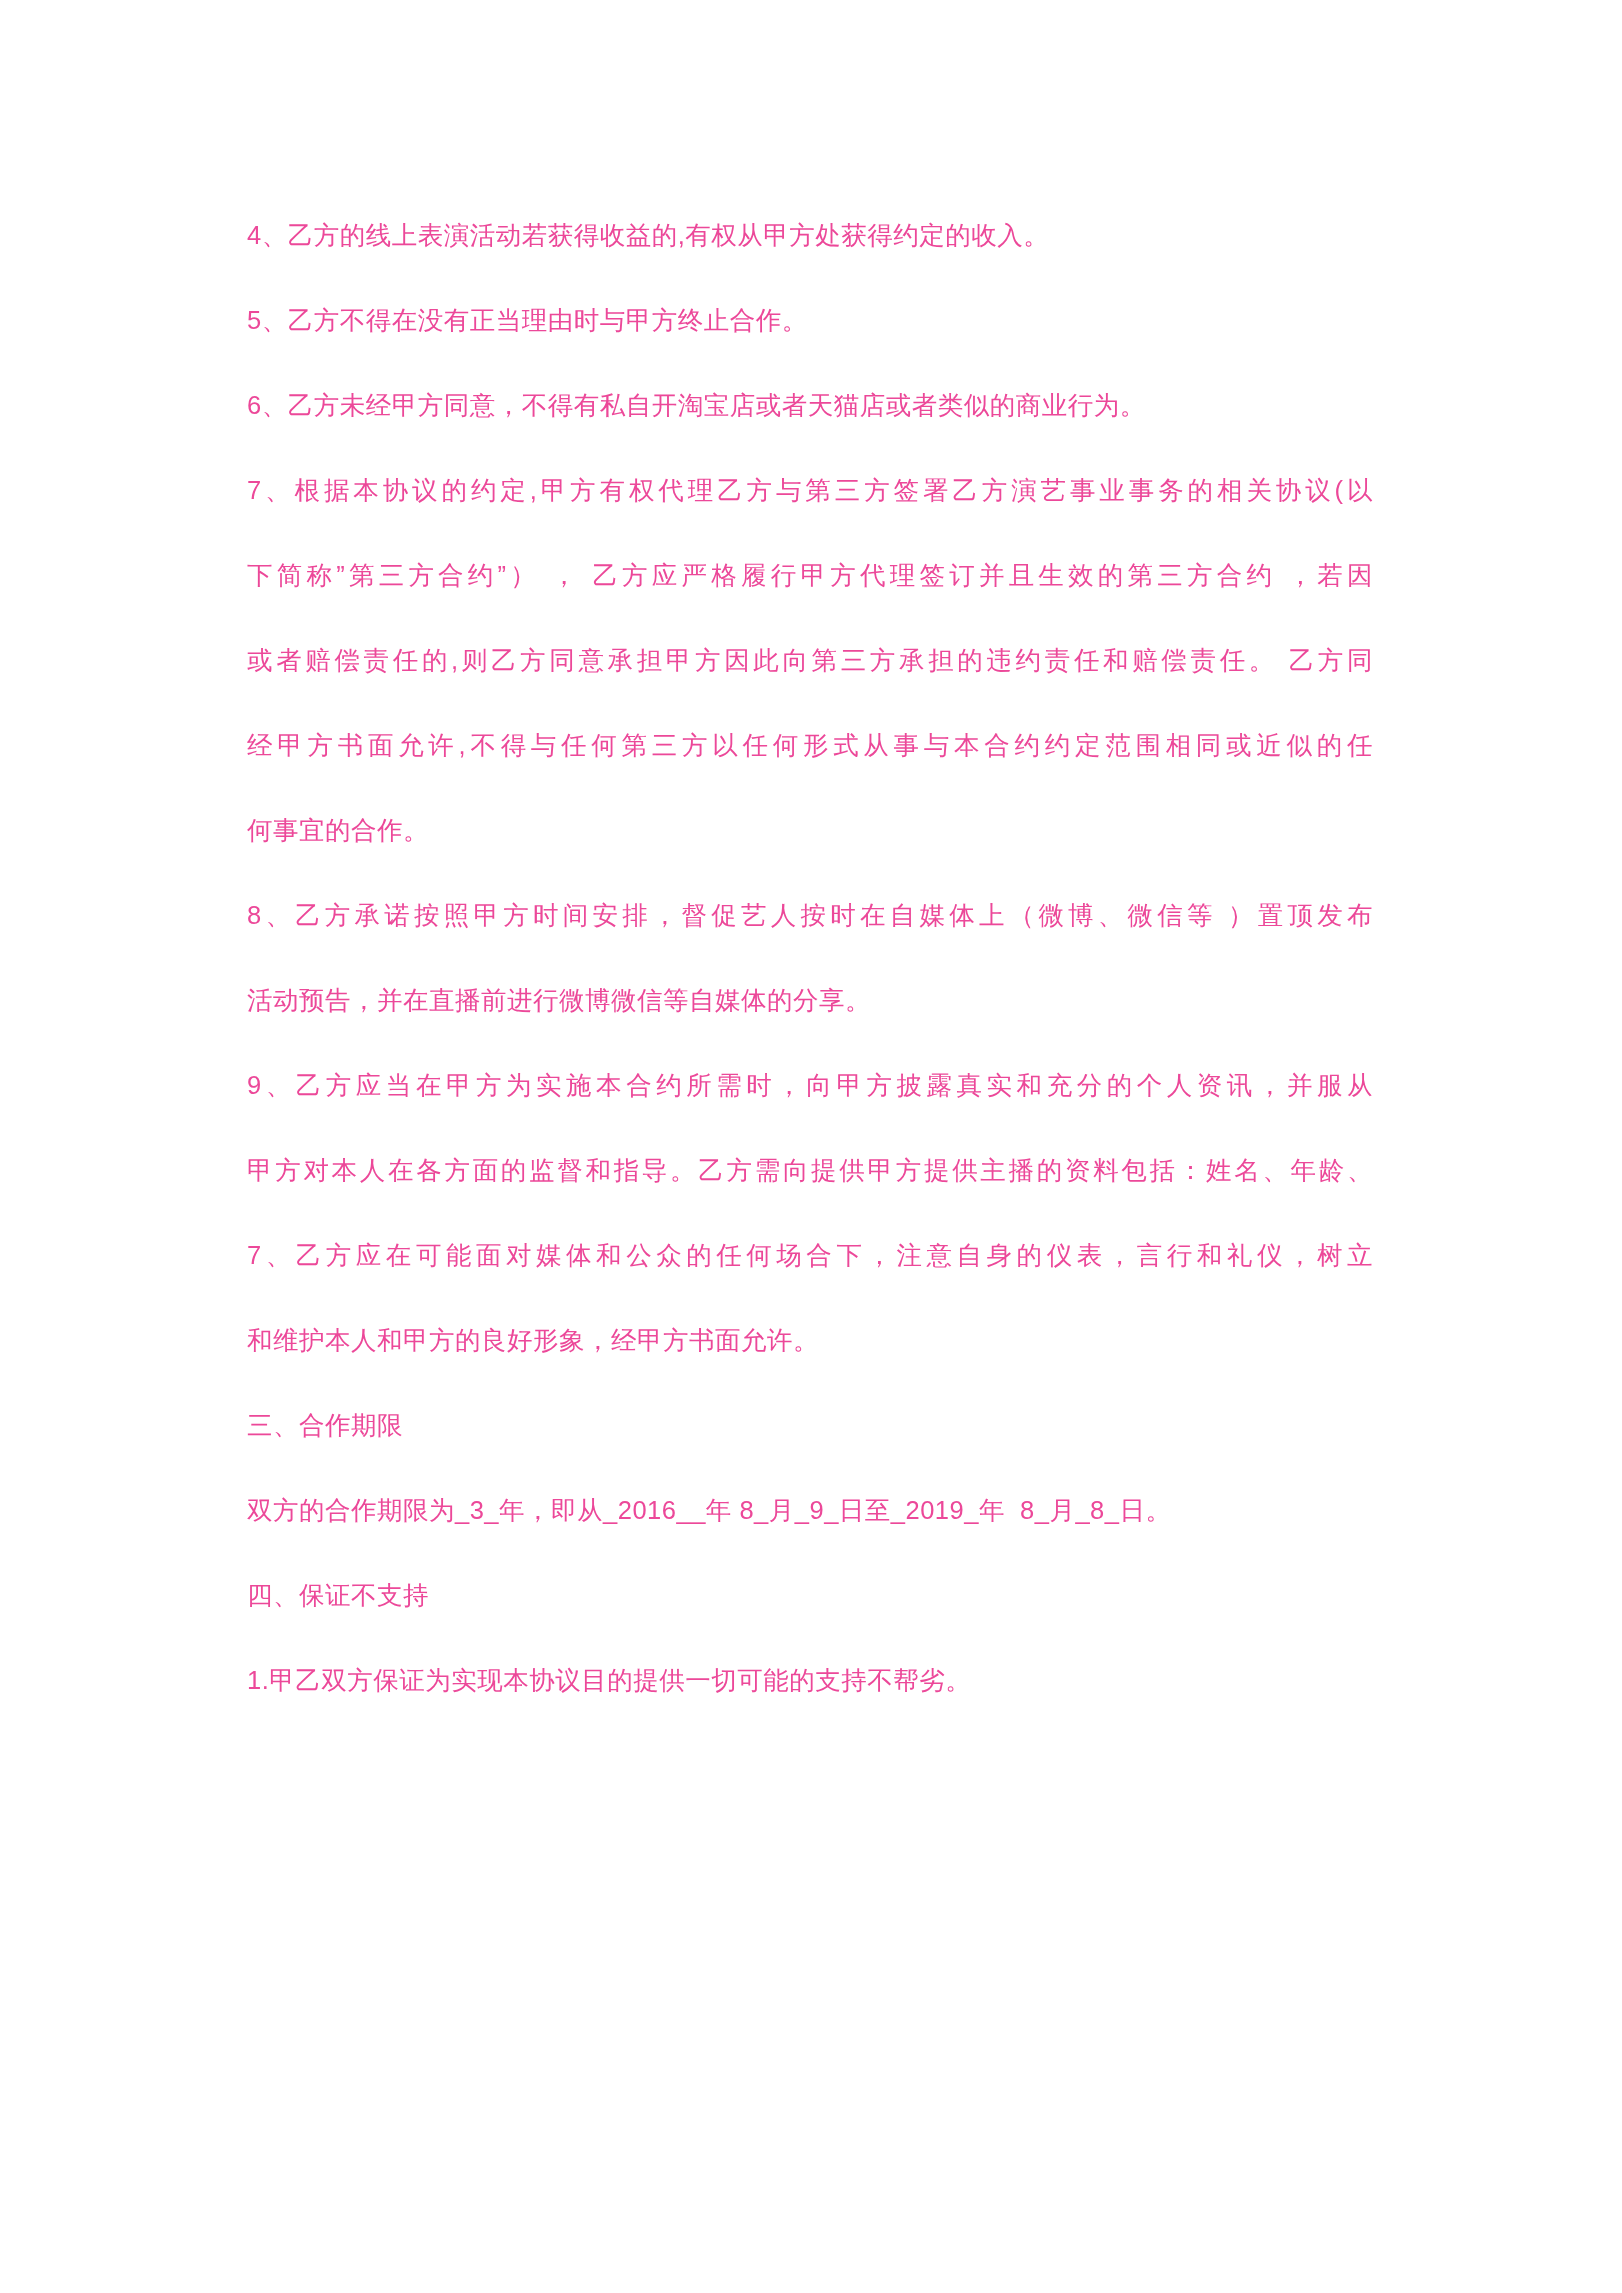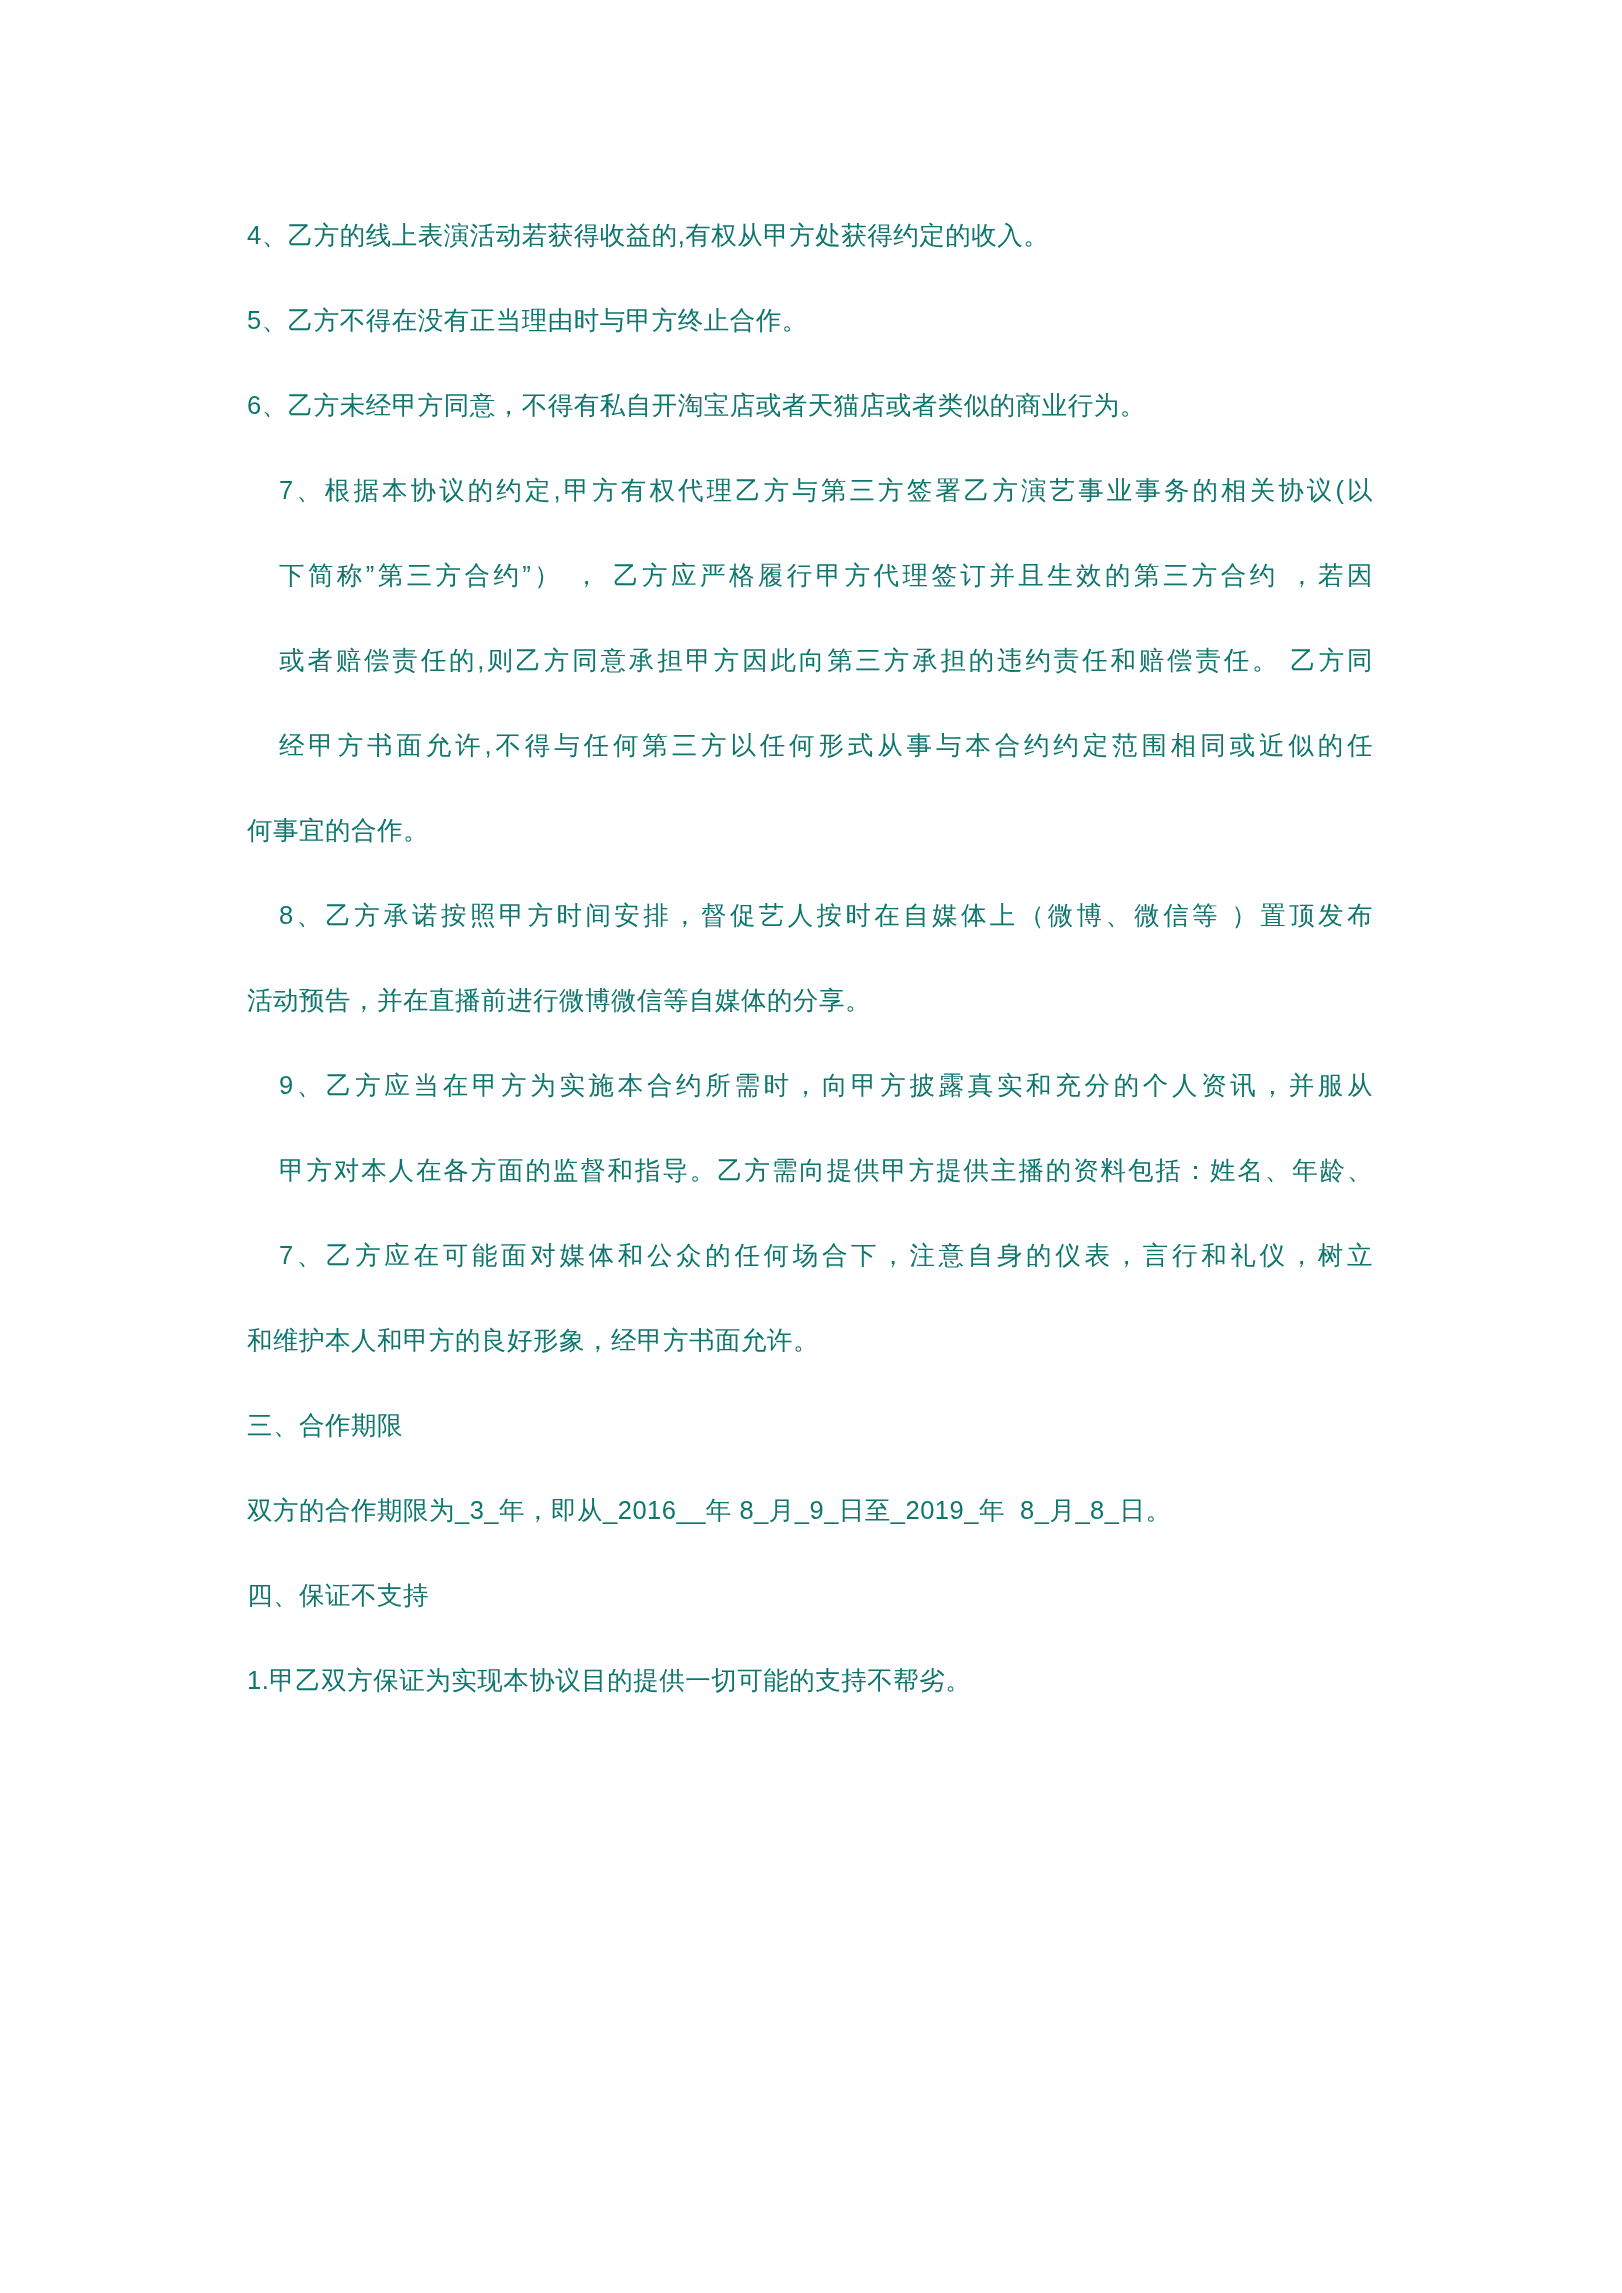--- a/index.html
+++ b/index.html
@@ -8,36 +8,35 @@
     background: #ffffff;
   }
   .page {
     position: relative;
     width: 1623px;
     height: 2294px;
     background: #ffffff;
     box-sizing: border-box;
     padding: 193px 250px 0 247px;
     font-family: "Liberation Sans", "DejaVu Sans", sans-serif;
-    color: #0f766e;
+    color: #ec4899;
   }
   .doc-body {
     width: 100%;
   }
   .line {
     font-size: 25.5px;
     line-height: 85px;
     white-space: pre-wrap;
     text-align: left;
     letter-spacing: 0.5px;
   }
   .line.justified {
     text-align: justify;
     text-align-last: justify;
-    margin-left: 32px;
   }
 </style>
 </head>
 <body>
 
 <div class="page">
   <div class="doc-body">
     <div class="line">4、乙方的线上表演活动若获得收益的,有权从甲方处获得约定的收入。</div>
     <div class="line">5、乙方不得在没有正当理由时与甲方终止合作。</div>
     <div class="line">6、乙方未经甲方同意，不得有私自开淘宝店或者天猫店或者类似的商业行为。</div>

